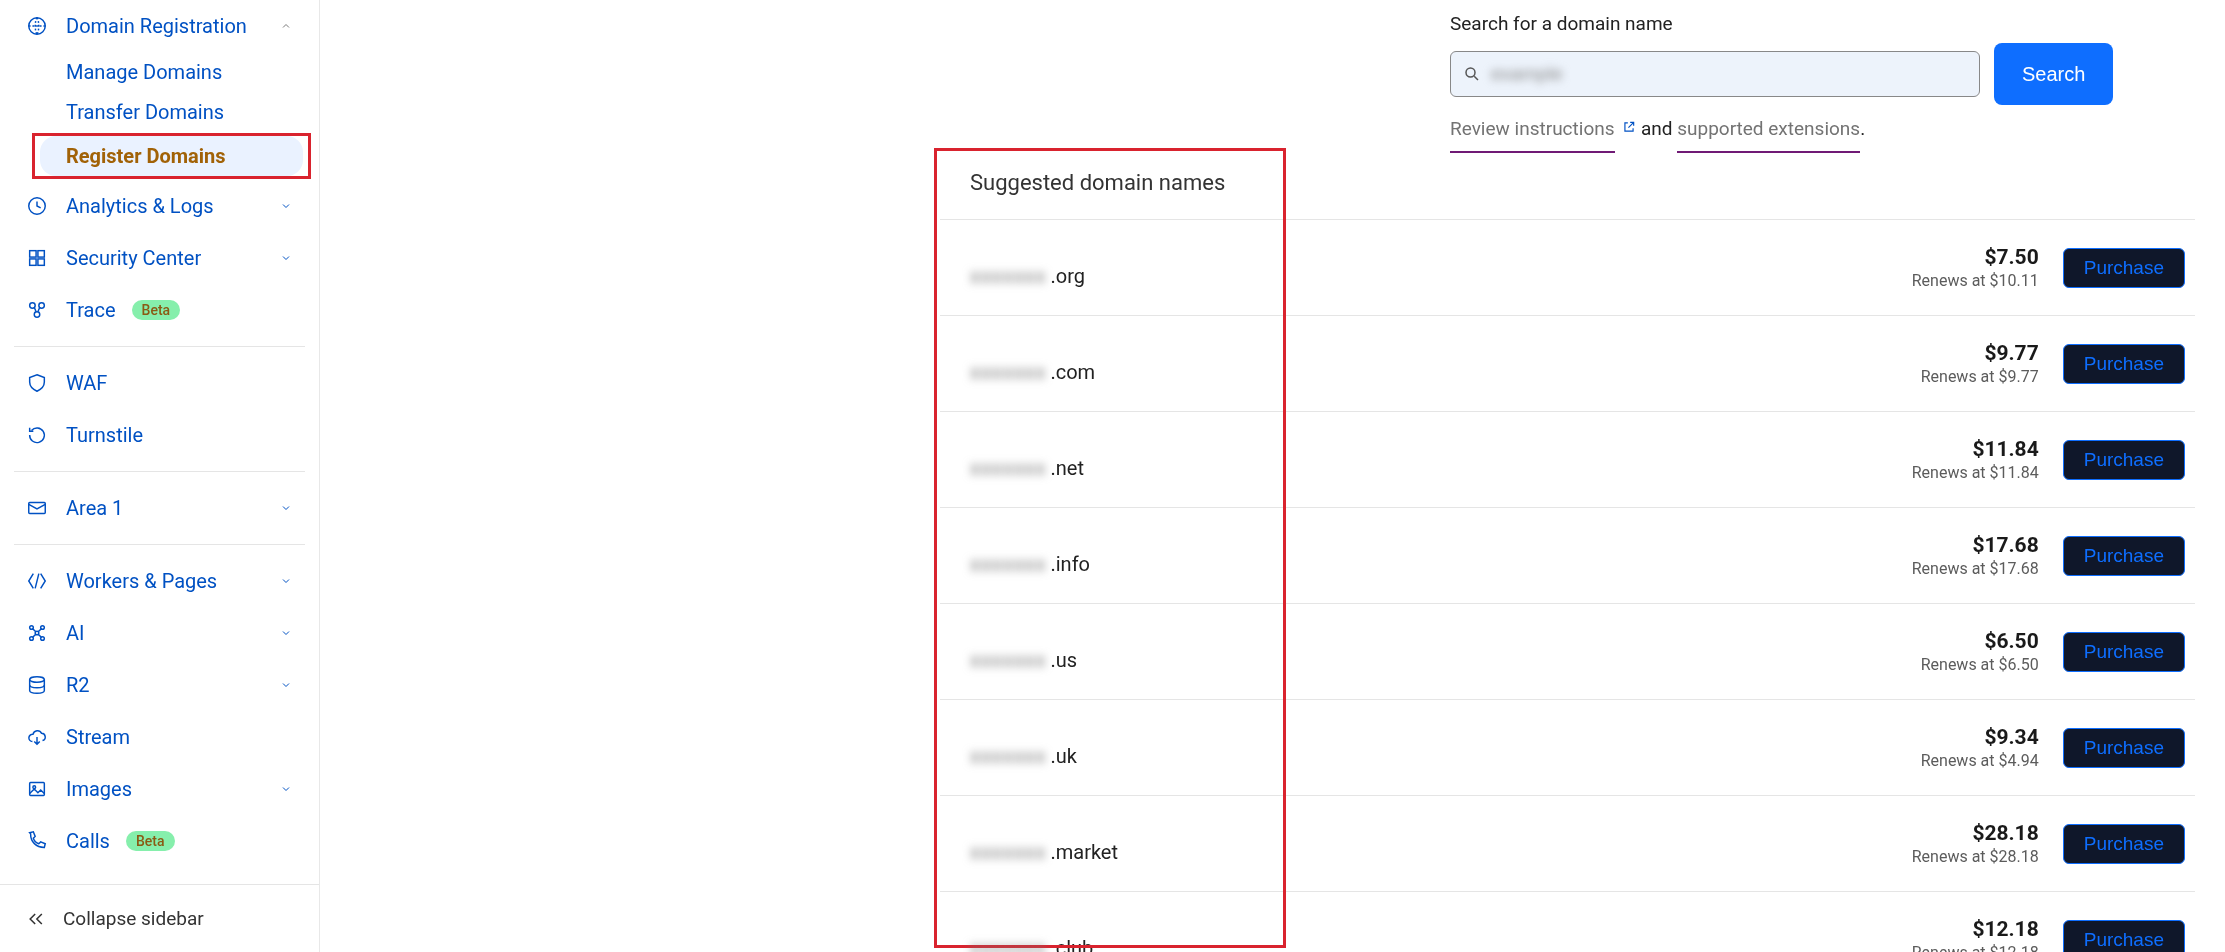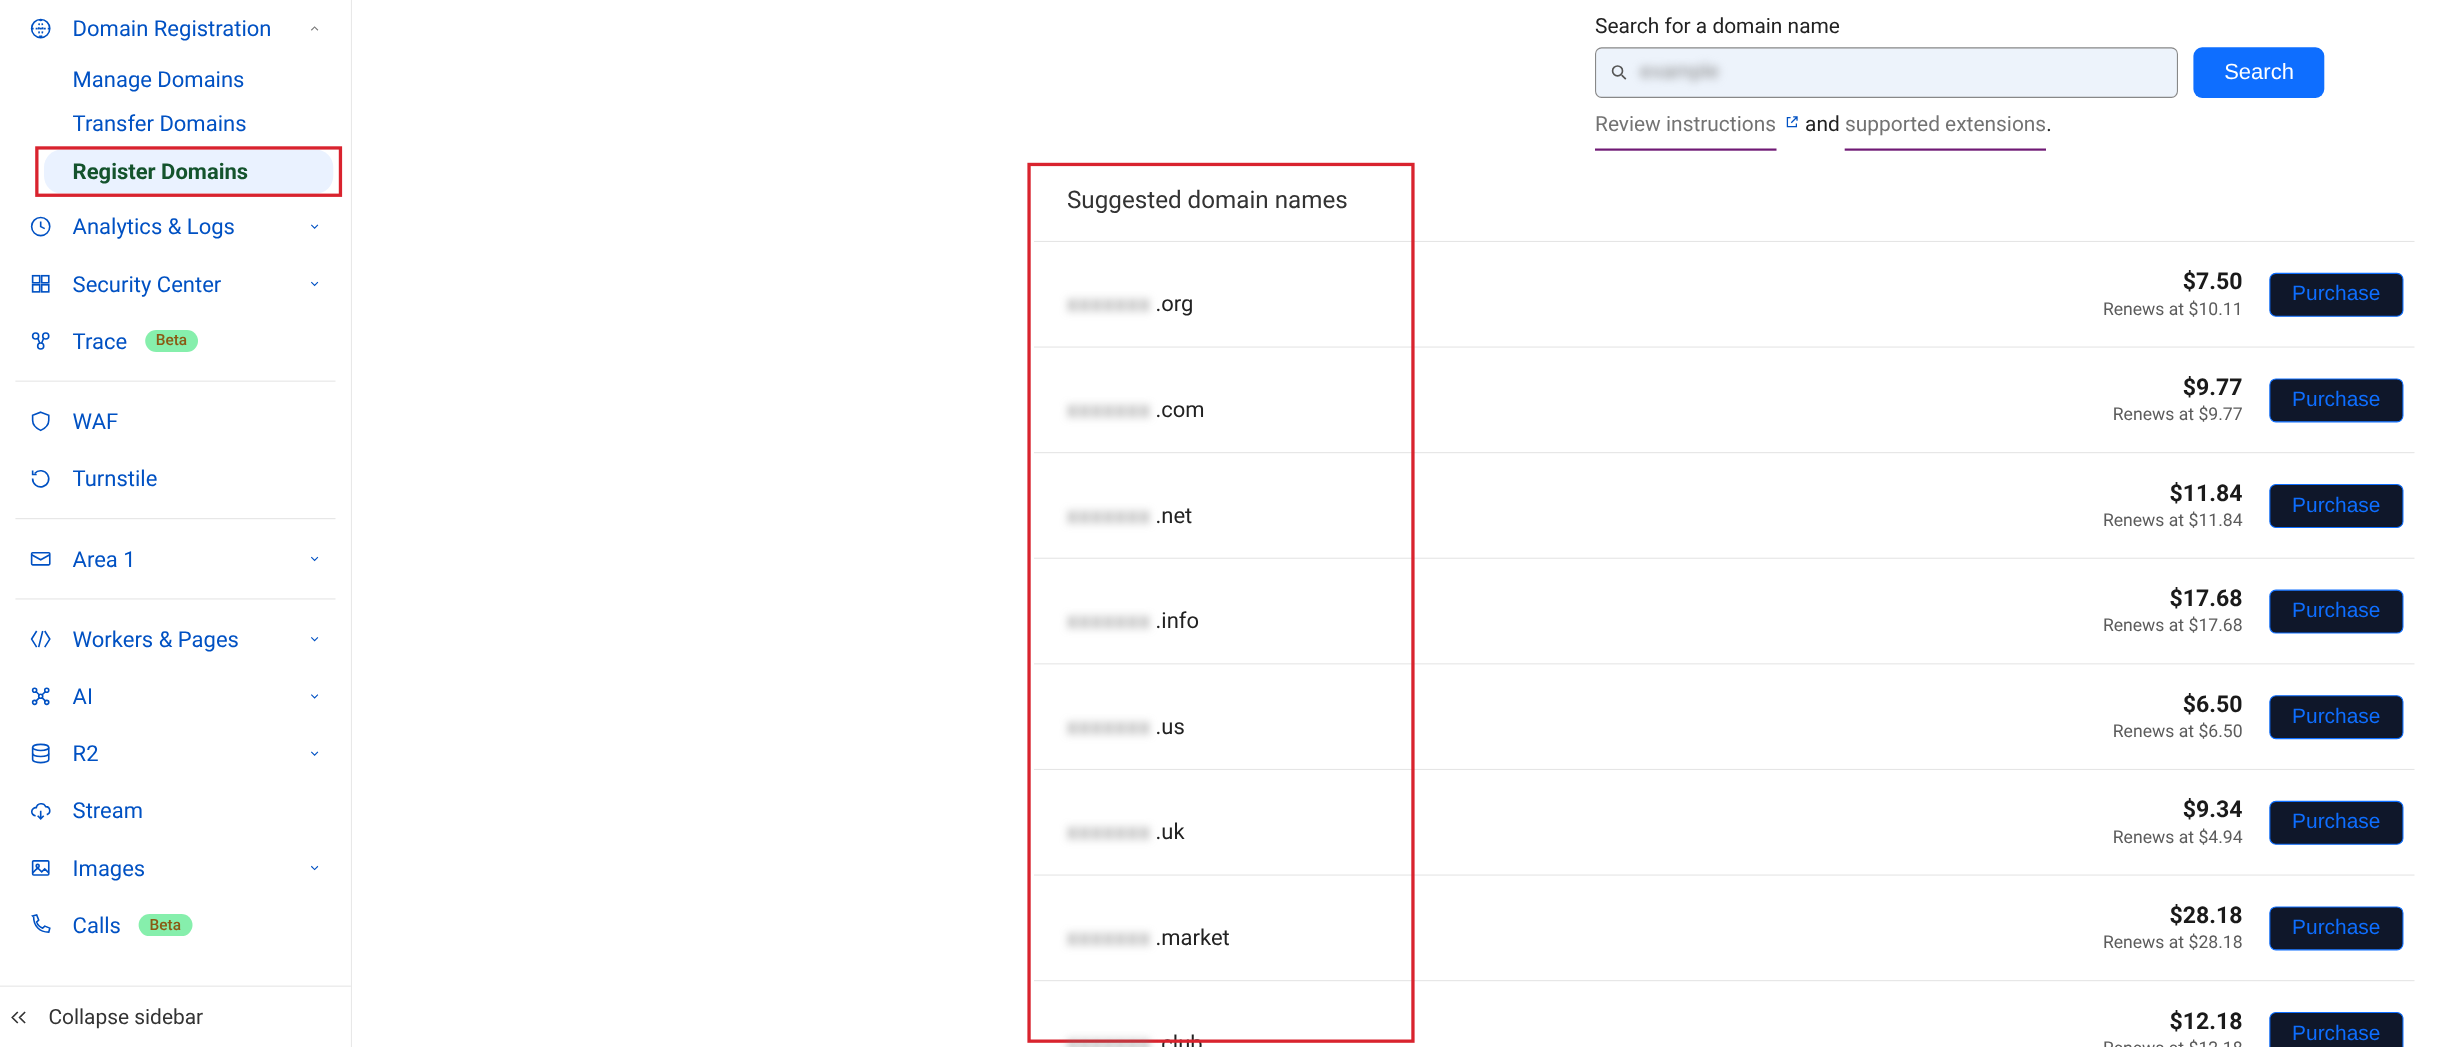--- a/index.html
+++ b/index.html
@@ -66,21 +66,21 @@
     padding: 8px 0 8px 66px;
     cursor: pointer;
   }
   .subitem-row.active {
     position: relative;
     margin: 4px 16px 4px 40px;
   }
   .subitem-row.active .subitem {
     padding: 8px 0 8px 26px;
     font-weight: 700;
-    color: #14532d;
+    color: #a16207;
     background: #eaf2ff;
     border-radius: 16px;
   }
   .subitem-row.active .red-box {
     position: absolute;
     inset: -3px -8px -3px -8px;
     border: 3px solid #d9232e;
     pointer-events: none;
   }
   .badge-beta {
@@ -88,24 +88,24 @@
     background: #86efac;
     color: #8a5a14;
     font-size: 14px;
     font-weight: 500;
     padding: 2px 10px;
     border-radius: 12px;
     margin-left: 16px;
   }
   .collapse-bar {
     border-top: 1px solid #e5e5e5;
-    height: 56px;
+    height: 68px;
     display: flex;
     align-items: center;
-    padding-left: 6px;
+    padding-left: 25px;
     color: #333;
     font-size: 19px;
     cursor: pointer;
   }
   .collapse-bar .icon {
     width: 22px; margin-right: 16px;
     display:inline-flex;align-items:center;justify-content:center;
   }
 
   
@@ -150,21 +150,21 @@
     font-size: 19px;
     flex:1;
     color:#555;
     outline:none;
   }
   .blurred {
     filter: blur(4px);
     color:#888;
   }
   .search-btn {
-    height: 46px;
+    height: 62px;
     padding: 0 28px;
     background: #0e6eff;
     color: #fff;
     border: none;
     border-radius: 8px;
     font-size: 20px;
     font-weight: 500;
     cursor: pointer;
   }
   .instr-row {

